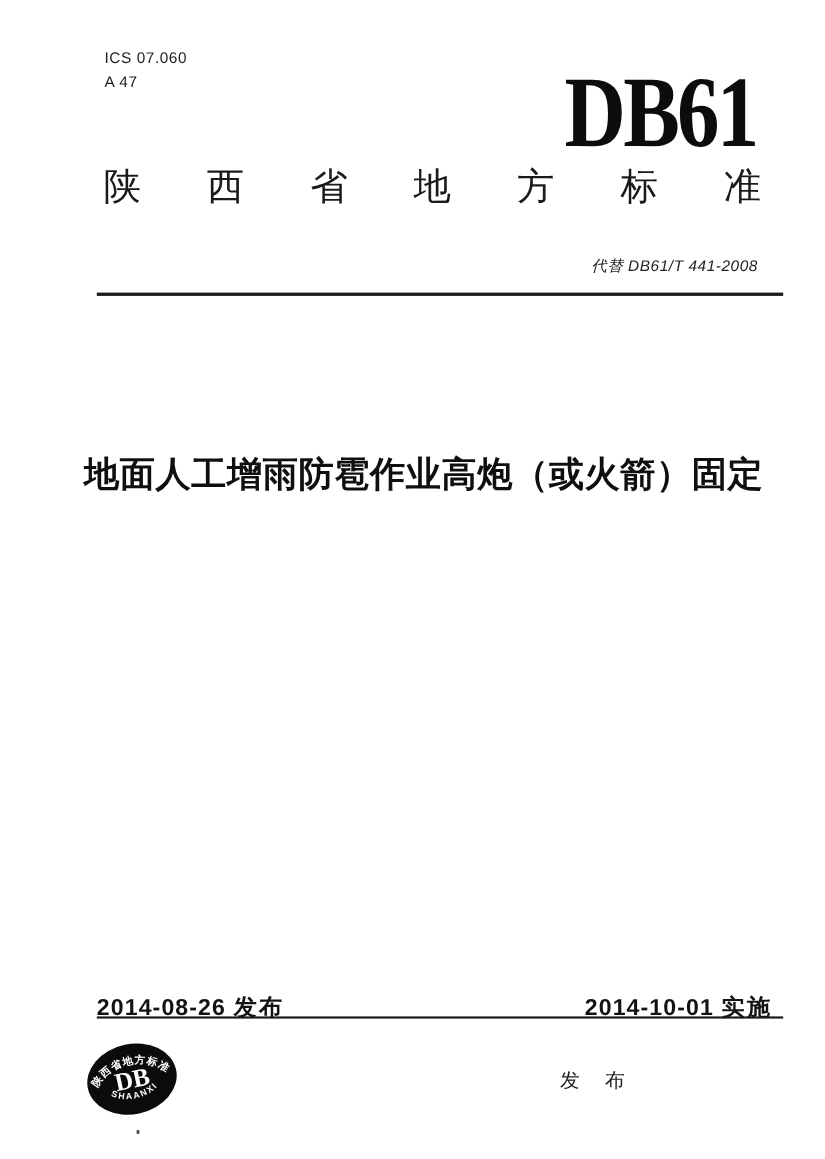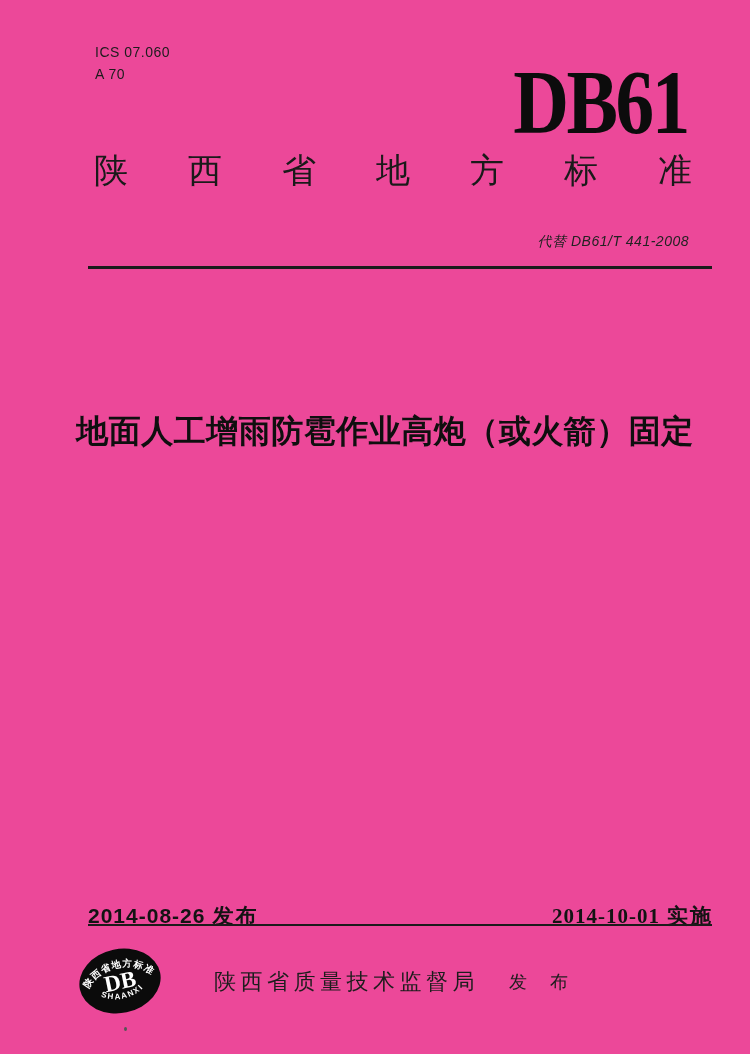--- a/index.html
+++ b/index.html
@@ -1,20 +1,20 @@
 <!DOCTYPE html>
 <html><head>
 <meta charset="utf-8">
 <style>
   html,body{margin:0;padding:0;background:#e8e8e8;}
   .page{
     position:relative;
     width:750px;height:1054px;
     margin:0 auto;
-    background:#ec4899;
+    background:#ffffff;
     font-family:"Liberation Sans","DejaVu Sans",sans-serif;
     color:#141414;
     overflow:hidden;
   }
   .ics-block{
     position:absolute;left:95px;top:41px;
     font-size:14px;line-height:22px;letter-spacing:0.5px;color:#1c1c1c;
   }
   .db-mark{
     position:absolute;right:62px;top:56px;
@@ -44,21 +44,21 @@
     position:absolute;left:30px;width:710px;top:409px;
     text-align:center;font-weight:bold;font-size:32px;line-height:45px;
     color:#0f0f0f;letter-spacing:0.5px;
   }
   .title-l2{padding-right:76px;}
   .date-line{
     position:absolute;top:902px;font-size:21px;font-weight:bold;
     letter-spacing:1px;color:#131313;white-space:nowrap;
   }
   .date-issue{left:88px;}
-  .date-impl{right:37px;font-family:Liberation Serif, serif;}
+  .date-impl{right:48px;}
   .date-line .date-label{margin-left:7px;letter-spacing:2px;}
   .seal{position:absolute;left:77px;top:946px;width:86px;height:70px;}
   .publisher{
     position:absolute;left:214px;top:969px;
     font-size:22px;line-height:26px;letter-spacing:4.5px;color:#1d1d1d;
     white-space:nowrap;
   }
   .publish-word{
     position:absolute;left:509px;top:969px;
     font-size:18px;line-height:26px;letter-spacing:9px;color:#1d1d1d;
@@ -69,21 +69,21 @@
     background:#555;border-radius:50%;
   }
 </style>
 </head>
 <body>
 
 <div class="page">
 
   <div class="ics-block">
     <div>ICS 07.060</div>
-    <div>A 70</div>
+    <div>A 47</div>
   </div>
 
   <div class="db-mark">DB61</div>
 
   <div class="standard-category">
       <span>陕</span>
       <span>西</span>
       <span>省</span>
       <span>地</span>
       <span>方</span>
@@ -116,18 +116,17 @@
       <text font-size="9.5" fill="#ffffff" font-weight="bold" letter-spacing="1">
         <textPath href="#sealArcTop" startOffset="50%" text-anchor="middle">陕西省地方标准</textPath>
       </text>
       <text x="43" y="43" font-size="23" fill="#ffffff" text-anchor="middle" font-family="'Liberation Serif','DejaVu Serif',serif" font-weight="bold">DB</text>
       <text font-size="8" fill="#ffffff" font-weight="bold" letter-spacing="1.5">
         <textPath href="#sealArcBottom" startOffset="50%" text-anchor="middle">SHAANXI</textPath>
       </text>
     </g>
   </svg>
 
-  <div class="publisher">陕西省质量技术监督局</div>
   <div class="publish-word">发 布</div>
 
   <div class="speck"></div>
 
 </div>
 
 </body></html>

